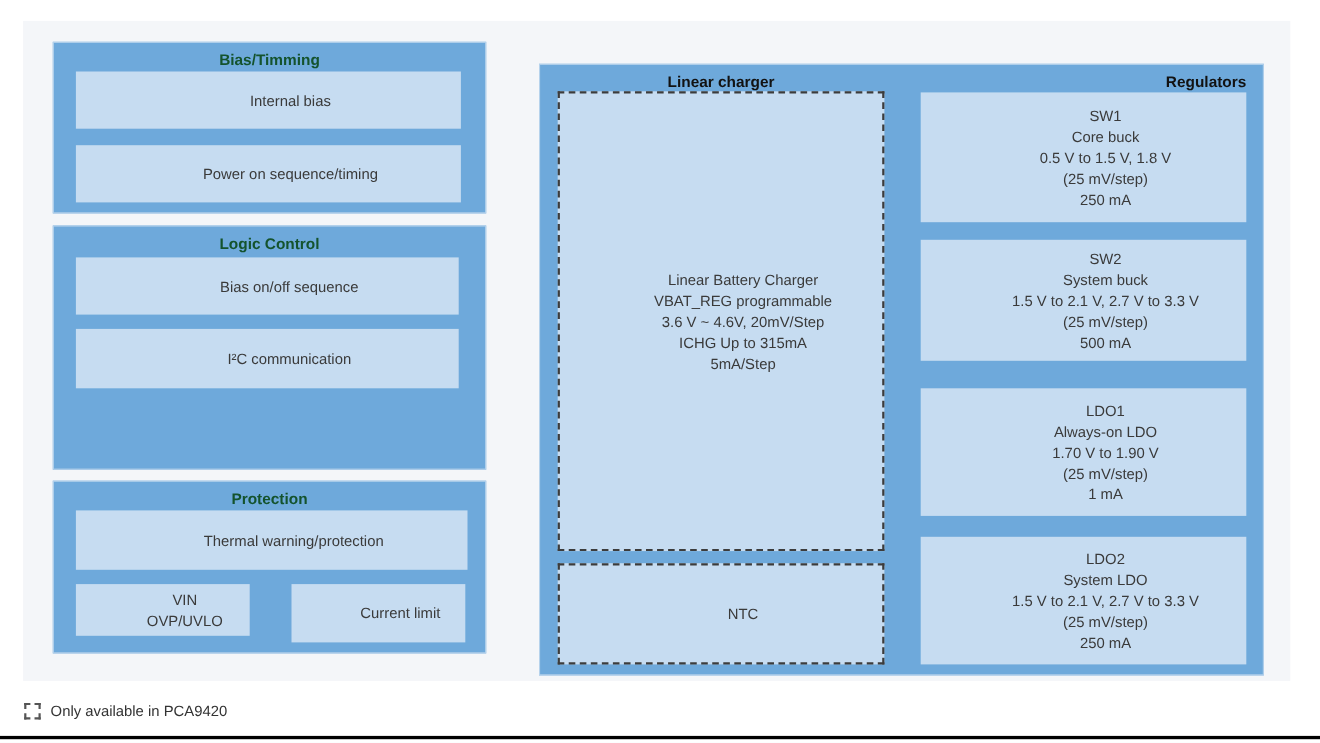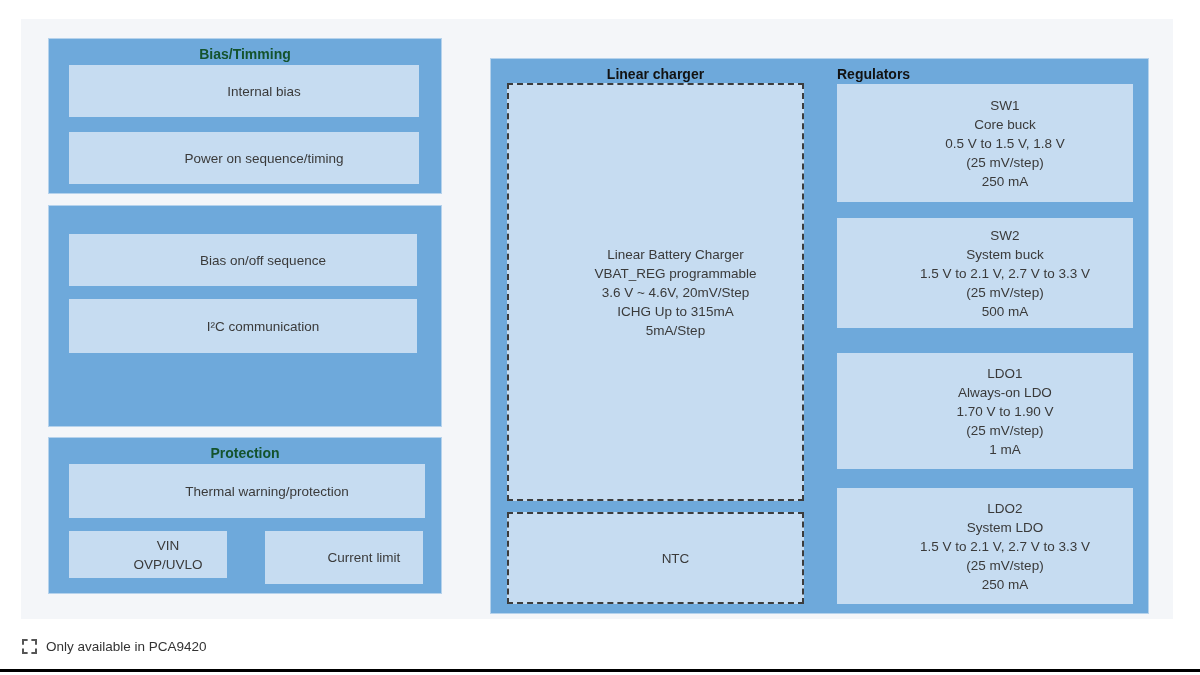--- a/index.html
+++ b/index.html
@@ -11,21 +11,21 @@
   .group { position: absolute; background: #6ea9db; border: 1px solid #b5d2ec; }
   .g-bias  { left: 27px;  top: 19px;  width: 394px; height: 156px; }
   .g-logic { left: 27px;  top: 186px; width: 394px; height: 222px; }
   .g-prot  { left: 27px;  top: 418px; width: 394px; height: 157px; }
   .g-right { left: 469px; top: 19px;  width: 659px; height: 556px; margin-top: 20px; }
 
   .group-title { position: absolute; top: 7px; left: 0; width: 100%; text-align: center;
                  font-size: 14px; font-weight: bold; color: #14532d; }
   .t-charger { position: absolute; top: 7px; left: 16px;  width: 297px; text-align: center;
                font-size: 14px; font-weight: bold; color: #121212; }
-  .t-reg     { position: absolute; top: 7px; left: 346px; width: 296px; text-align: left;
+  .t-reg     { position: absolute; top: 7px; left: 346px; width: 296px; text-align: right;
                font-size: 14px; font-weight: bold; color: #121212; }
 
   .box { position: absolute; background: #c6dcf1; color: #3a3a3a; font-size: 13.5px;
          line-height: 19px; display: flex; align-items: center; justify-content: center;
          text-align: center; white-space: pre-line; padding-left: 40px; }
   .dashed { border: 2px dashed #3c3c3c; }
 
   .b-bias1  { left: 20px;  top: 26px;  width: 350px; height: 52px; }
   .b-bias2  { left: 20px;  top: 93px;  width: 350px; height: 52px; }
 
@@ -55,20 +55,21 @@
 
 <div class="panel">
 
   <section class="group g-bias">
     <div class="group-title">Bias/Timming</div>
     <div class="box b-bias1">Internal bias</div>
     <div class="box b-bias2">Power on sequence/timing</div>
   </section>
 
   <section class="group g-logic">
+    <div class="group-title">Logic Control</div>
     <div class="box b-logic1">Bias on/off sequence</div>
     <div class="box b-logic2">I²C communication</div>
   </section>
 
   <section class="group g-prot">
     <div class="group-title">Protection</div>
     <div class="box b-therm">Thermal warning/protection</div>
     <div class="box b-vin">VIN
 OVP/UVLO</div>
     <div class="box b-cur">Current limit</div>

